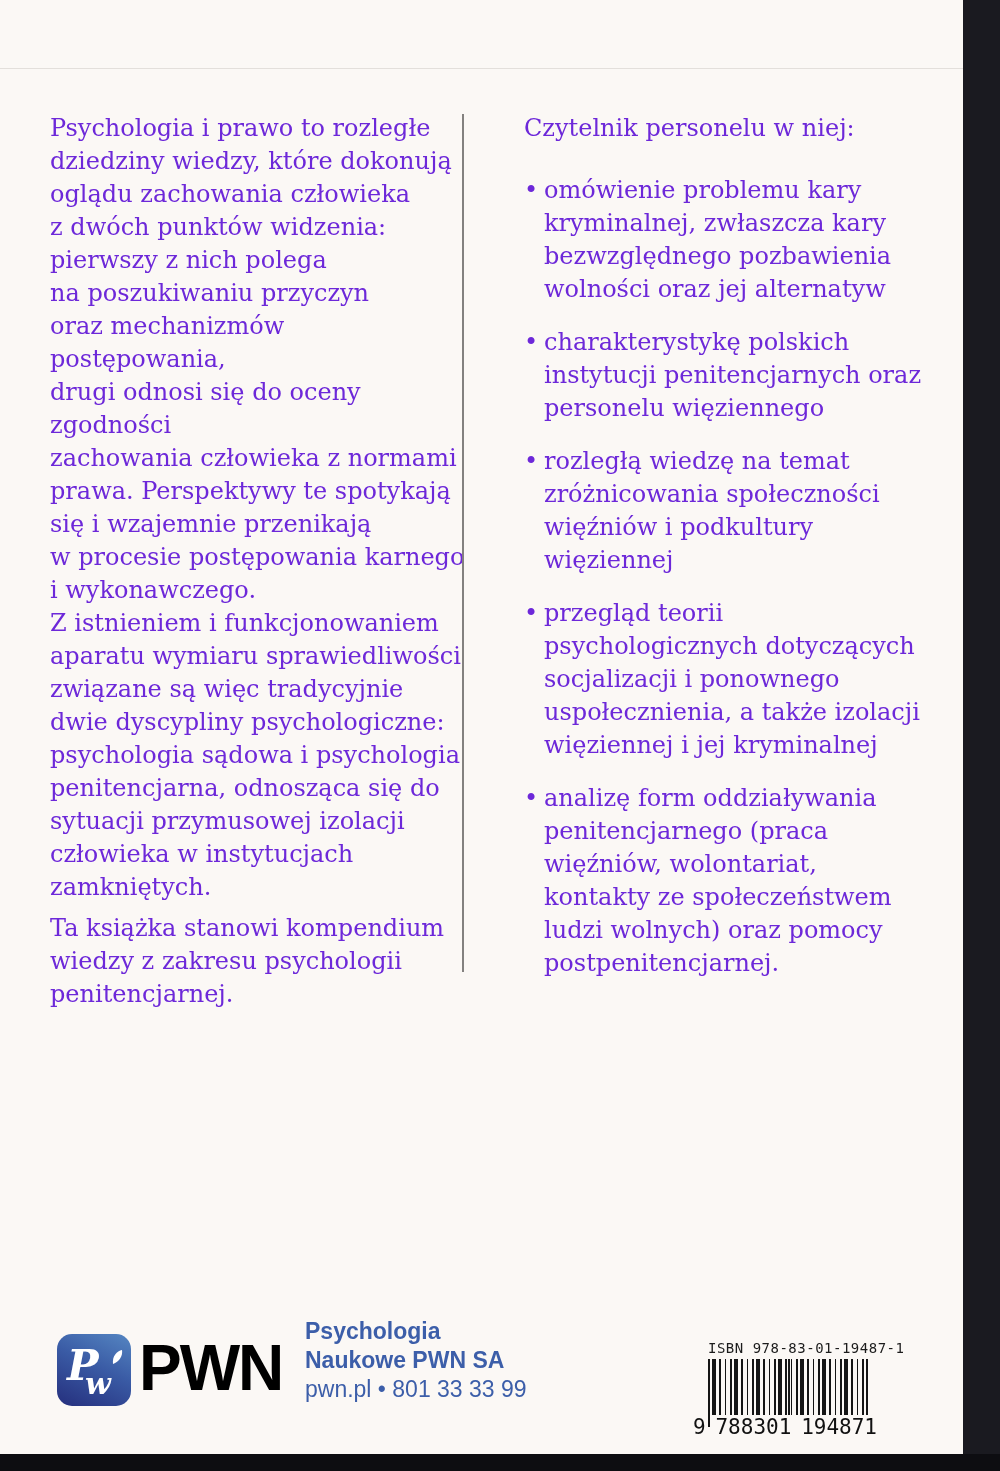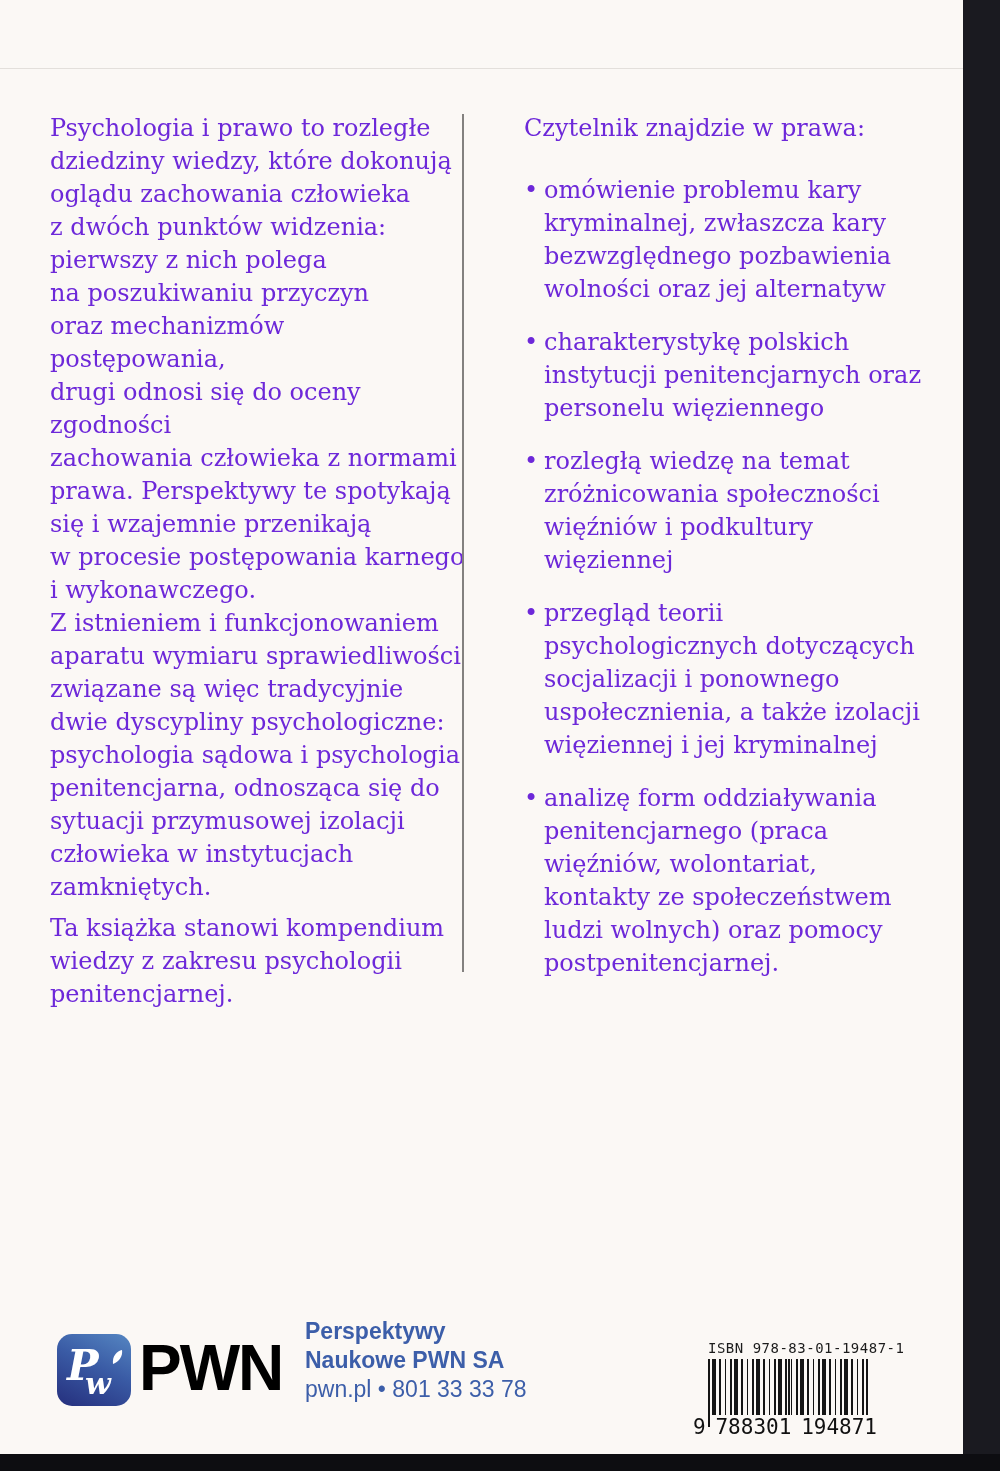--- a/index.html
+++ b/index.html
@@ -112,21 +112,21 @@
 człowieka w instytucjach
 zamkniętych.</div>
   <div class="para">Ta książka stanowi kompendium
 wiedzy z zakresu psychologii
 penitencjarnej.</div>
 </div>
 
 <div class="divider"></div>
 
 <div class="right-col text-col">
-  <div class="benefits-header">Czytelnik znajdzie w prawa:</div>
+  <div class="benefits-header">Czytelnik personelu w niej:</div>
   <ul class="benefits-list">
       <li>
         <span class="bullet">•</span>
         <span class="item-text">omówienie problemu kary
 kryminalnej, zwłaszcza kary
 bezwzględnego pozbawienia
 wolności oraz jej alternatyw</span>
       </li>
       <li>
         <span class="bullet">•</span>
@@ -165,23 +165,23 @@
   <svg width="74" height="72" viewBox="0 0 74 72">
     <text x="10" y="46" font-family="DejaVu Serif, serif" font-style="italic" font-weight="bold" font-size="42" fill="#ffffff">P</text>
     <text x="28" y="60" font-family="DejaVu Serif, serif" font-style="italic" font-weight="bold" font-size="30" fill="#ffffff">w</text>
     <path d="M56 30 C55 22 60 17 65 16 C66 22 62 28 56 30 Z" fill="#ffffff"></path>
   </svg>
 </div>
 
 <div class="pwn-wordmark">PWN</div>
 
 <div class="publisher-info">
-    <div class="pub-line bold">Perspektywy</div>
+    <div class="pub-line bold">Psychologia</div>
     <div class="pub-line bold">Naukowe PWN SA</div>
-    <div class="pub-line">pwn.pl • 801 33 33 78</div>
+    <div class="pub-line">pwn.pl • 801 33 33 99</div>
   </div>
 
 <div class="isbn-block">
   <div class="isbn-label">ISBN 978-83-01-19487-1</div>
   <div class="barcode">
     <div class="bars"></div>
     <div class="guard g-left"></div>
     <div class="guard g-mid"></div>
     <div class="guard g-right"></div>
     <div class="barcode-digits">

